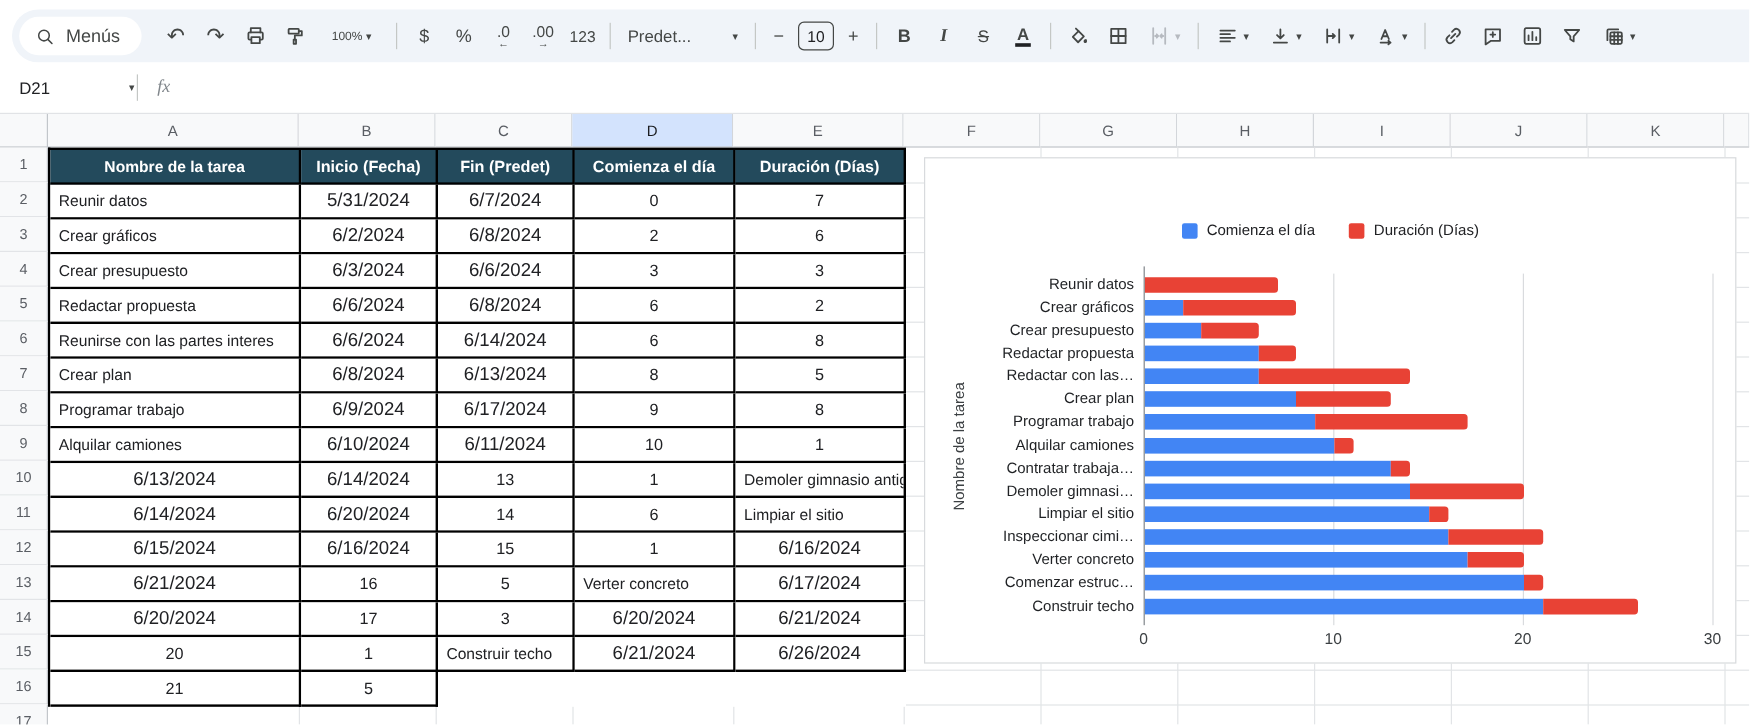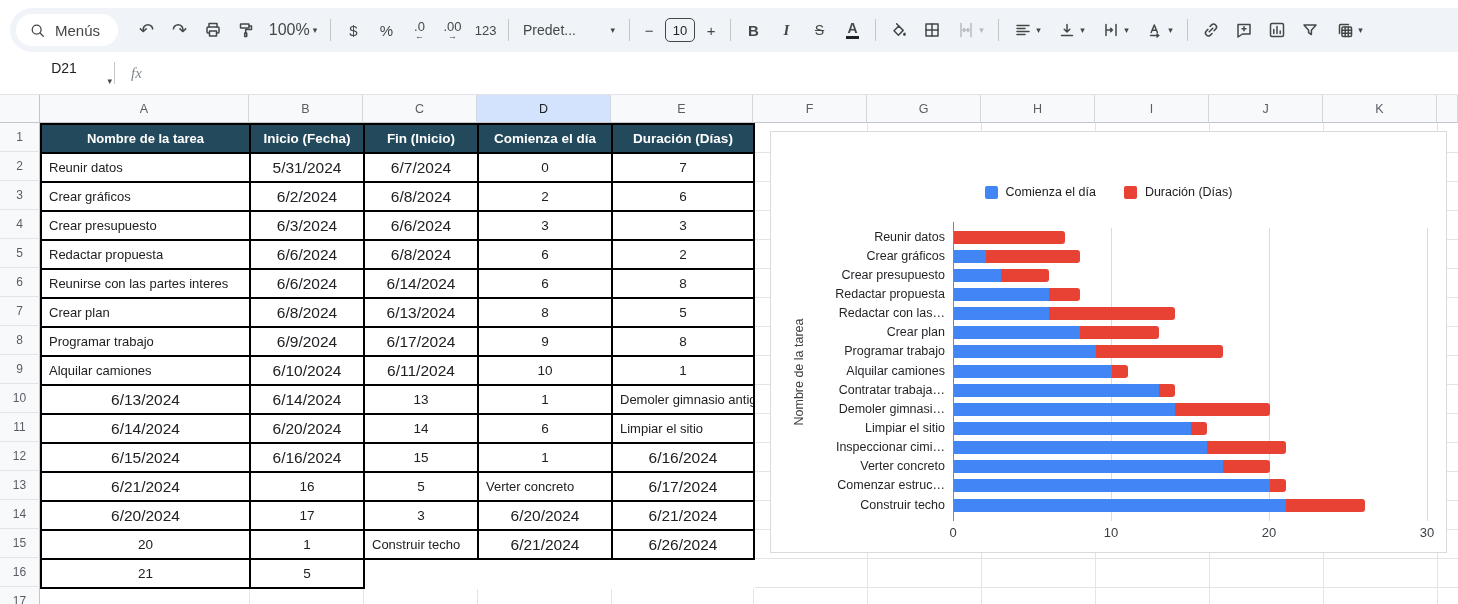--- a/index.html
+++ b/index.html
@@ -20,28 +20,28 @@
   .caret.gray{color:#b6bac0;}
   .tb-div{width:1px;height:22px;background:#c4c7c5;margin:0 6px;flex:0 0 1px;}
   .fsize{width:30px;height:24px;border:1.5px solid #444746;border-radius:5px;font-size:13px;
          display:flex;align-items:center;justify-content:center;margin:0 3px;box-sizing:border-box;}
   .bold-g{font-weight:bold;font-size:15px;}
   .ital-g{font-style:italic;font-size:15px;font-family:"Liberation Serif",serif;font-weight:bold;}
   .strike-g{text-decoration:line-through;font-size:14px;}
   .tcolor-g{font-size:14px;font-weight:bold;border-bottom:3px solid #202124;line-height:1.05;padding:0 1px;}
   .decbtn{display:flex;flex-direction:column;align-items:center;line-height:1;font-size:13px;}
   .decbtn .sub{font-size:9px;margin-top:-1px;}
-  .z-label{font-size:16px;color:#444746;}
+  .z-label{font-size:10px;color:#444746;}
   svg.ic{stroke:#444746;stroke-width:1.5;fill:none;stroke-linecap:round;stroke-linejoin:round;}
   svg.ic.gray{stroke:#b6bac0;}
 
   
   .fbar{position:absolute;left:0;top:52px;width:1458px;height:42px;background:#fff;
         border-bottom:1px solid #e1e3e6;display:flex;align-items:center;}
-  .namebox{display:flex;align-items:center;width:96px;padding-left:16px;font-size:14px;cursor:pointer;flex-direction:column;}
+  .namebox{display:flex;align-items:center;width:96px;padding-left:16px;font-size:14px;cursor:pointer;}
   .fx{font-family:"Liberation Serif",serif;font-style:italic;color:#80868b;font-size:15px;
       margin-left:14px;cursor:text;}
 
   
   .sheet{position:absolute;left:0;top:95px;width:1458px;height:509px;background:#fff;overflow:hidden;}
   .corner{position:absolute;left:0;top:0;width:40px;height:28px;background:#f8f9fa;box-sizing:border-box;
           border-right:1px solid #c2c6ca;border-bottom:1px solid #c2c6ca;}
   .colh{position:absolute;top:0;height:28px;background:#f8f9fa;box-sizing:border-box;
         border-right:1px solid #d3d6da;border-bottom:1px solid #c2c6ca;display:flex;align-items:center;
         justify-content:center;font-size:12.5px;color:#5a5e64;cursor:pointer;}
@@ -297,21 +297,21 @@
         <div class="gh" style="top: 376px;"></div>
         <div class="gh" style="top: 405px;"></div>
         <div class="gh" style="top: 434px;"></div>
         <div class="gh" style="top: 463px;"></div>
         <div class="gh" style="top: 492px;"></div>
       </div>
 
     <div class="dtable" id="dtable">
         <div class="dcell hdr c0" style="background: rgb(35, 74, 92); color: rgb(255, 255, 255);">Nombre de la tarea</div>
         <div class="dcell hdr " style="background: rgb(35, 74, 92); color: rgb(255, 255, 255);">Inicio (Fecha)</div>
-        <div class="dcell hdr " style="background: rgb(35, 74, 92); color: rgb(255, 255, 255);">Fin (Inicio)</div>
+        <div class="dcell hdr " style="background: rgb(35, 74, 92); color: rgb(255, 255, 255);">Fin (Predet)</div>
         <div class="dcell hdr " style="background: rgb(35, 74, 92); color: rgb(255, 255, 255);">Comienza el día</div>
         <div class="dcell hdr " style="background: rgb(35, 74, 92); color: rgb(255, 255, 255);">Duración (Días)</div>
         <div class="dcell c0">Reunir datos</div>
         <div class="dcell date">5/31/2024</div>
         <div class="dcell date">6/7/2024</div>
         <div class="dcell num">0</div>
         <div class="dcell num">7</div>
         <div class="dcell c0">Crear gráficos</div>
         <div class="dcell date">6/2/2024</div>
         <div class="dcell date">6/8/2024</div>

